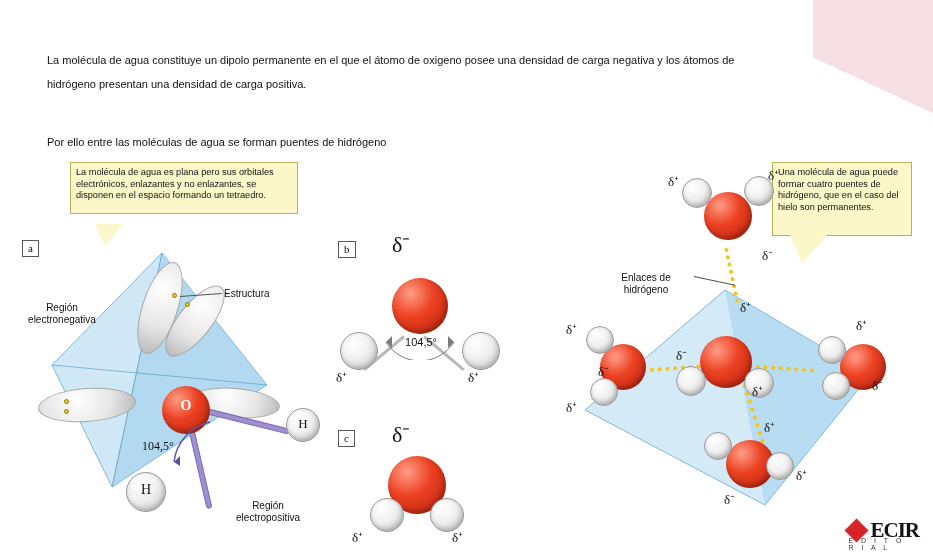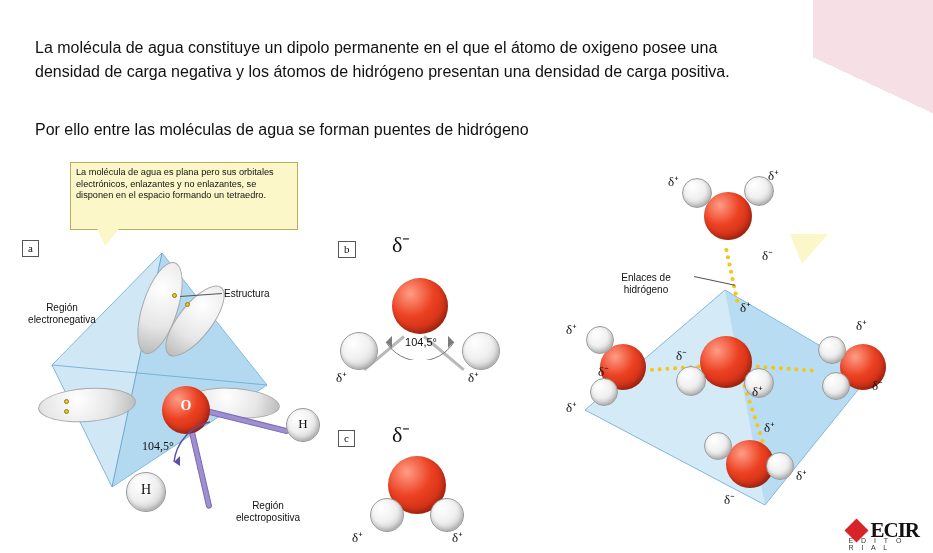--- a/index.html
+++ b/index.html
@@ -30,22 +30,22 @@
     left: 35px;
     top: 2px;
     margin: 0;
     font-size: 17px;
     font-weight: bold;
     text-decoration: underline;
     letter-spacing: 0px;
   }
   p.para {
     position: absolute;
-    margin: 0;
-    font-size: 16px;
+    margin: 12px;
+    font-size: 11px;
     line-height: 24px;
     color: #111;
   }
   #para1 { left: 35px; top: 36px; width: 700px; }
   #para2 { left: 35px; top: 118px; width: 700px; }
 
   
   #figure {
     position: absolute;
     left: 0;
@@ -175,25 +175,28 @@
 
 <div id="page">
 
   <div class="corner-shape"></div>
 
   <p class="para" id="para1">La molécula de agua constituye un dipolo permanente en el que el átomo de oxigeno posee una densidad de carga negativa y los átomos de hidrógeno presentan una densidad de carga positiva.</p>
   <p class="para" id="para2">Por ello entre las moléculas de agua se forman puentes de hidrógeno</p>
 
   <div id="figure">
 
-    <div class="callout" style="left:70px; top:12px; width:228px; height:68px;">
+    <div class="callout" style="left:70px; top:12px; width:228px; height:52px;">
       <span>La molécula de agua es plana pero sus orbitales electrónicos, enlazantes y no enlazantes, se disponen en el espacio formando un tetraedro.</span>
     </div>
     <div style="position:absolute;left:95px;top:74px;width:0;height:0;border-left:10px solid transparent;border-right:18px solid transparent;border-top:22px solid #fbf7c9;"></div>
 
+    <div class="callout" style="left:772px; top:12px; width:140px; height:74px;">
+      <span>Una molécula de agua puede formar cuatro puentes de hidrógeno, que en el caso del hielo son permanentes.</span>
+    </div>
     <div style="position:absolute;left:790px;top:84px;width:0;height:0;border-left:12px solid transparent;border-right:26px solid transparent;border-top:30px solid #fbf7c9;"></div>
 
     <div class="panel-label" style="left:22px; top:90px;">a</div>
 
     <div style="position:absolute;left:42px;top:95px;width:230px;height:250px;">
       <svg width="230" height="250" viewBox="0 0 230 250">
         <polygon points="120,8 225,140 70,242 10,120" fill="#a9d6ef" fill-opacity="0.55" stroke="#7fb8d8" stroke-width="1"></polygon>
         <polygon points="120,8 225,140 70,242" fill="#8fc8e8" fill-opacity="0.45" stroke="none"></polygon>
         <line x1="120" y1="8" x2="70" y2="242" stroke="#6aa7cb" stroke-width="1"></line>
         <line x1="10" y1="120" x2="225" y2="140" stroke="#6aa7cb" stroke-width="0.8"></line>

